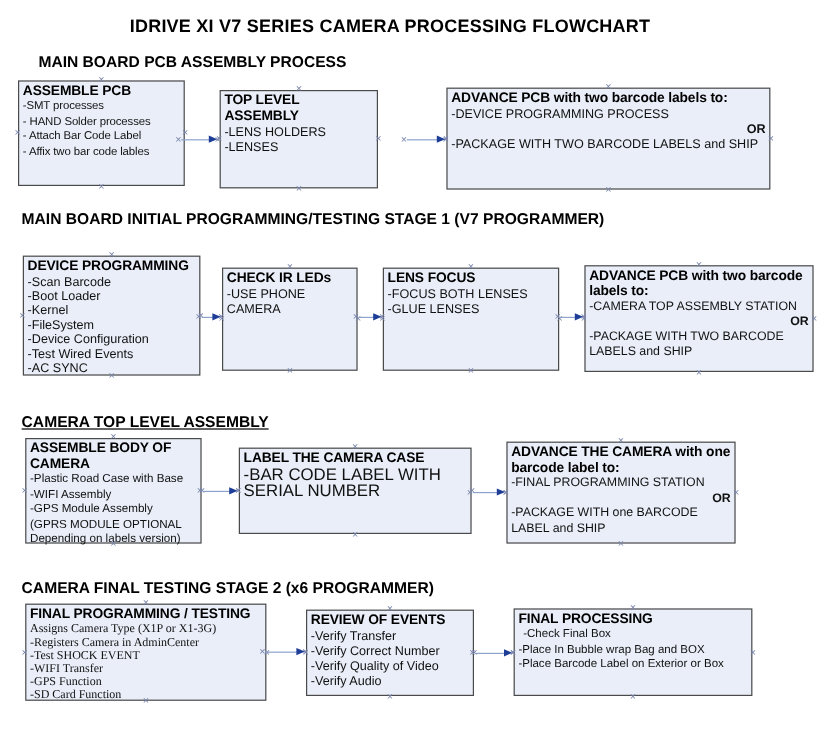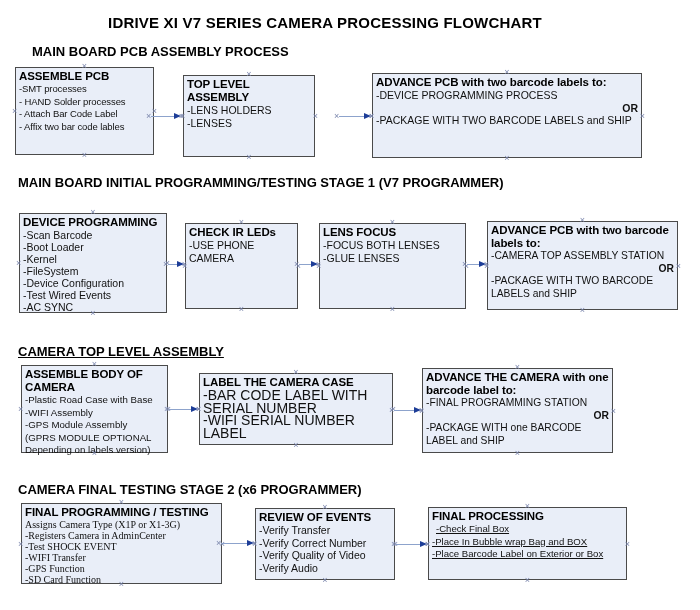--- a/index.html
+++ b/index.html
@@ -43,21 +43,21 @@
   .bL { left:255px; top:508px; width:140px; height:72px; }
   .bM { left:428px; top:507px; width:199px; height:73px; }
 
   
   .bA .line { font-size:9.5px; letter-spacing:-0.1px; }
   .bD .line { line-height:12px; }
   .bG .line, .bJ .line { font-size:10.3px; }
   .bH .line { font-size:9.7px; }
   .bI .line { font-size:14px; }
   .bK .line { font-size:10px; line-height:11px;font-family:Liberation Serif, serif; }
-  .bM .line { font-size:9.6px;text-decoration:underline; }
+  .bM .line { font-size:9.6px; }
   .indent { padding-left:4px; }
 
   
   .anchor {
     position:absolute; font-size:9px; line-height:1; font-weight:normal;
     color:var(--anchor,#7b86ad); pointer-events:none;
   }
   .anchor.t { top:-6px; left:50%; transform:translateX(-50%); }
   .anchor.b { bottom:-6px; left:50%; transform:translateX(-50%); }
   .anchor.l { left:-4px; top:50%; transform:translateY(-50%); }
@@ -181,21 +181,20 @@
   <div class="line">(GPRS MODULE OPTIONAL</div>
   <div class="line">Depending on labels version)</div>
 <span class="anchor t">×</span>
     <span class="anchor r">×</span>
     <span class="anchor b">×</span>
     <span class="anchor l">×</span>
   </div>
 <div class="box bI">
   <div class="box-title">LABEL THE CAMERA CASE</div>
   <div class="line">-BAR CODE LABEL WITH SERIAL NUMBER</div>
-  <div class="line">-WIFI SERIAL NUMBER LABEL</div>
 <span class="anchor t">×</span>
     <span class="anchor r">×</span>
     <span class="anchor b">×</span>
     <span class="anchor l">×</span>
   </div>
 <div class="box bJ">
   <div class="box-title">ADVANCE THE CAMERA with one barcode label to:</div>
   <div class="line">-FINAL PROGRAMMING STATION</div>
   <div class="line bold-line">OR</div>
   <div class="line">-PACKAGE WITH one BARCODE LABEL and SHIP</div>

